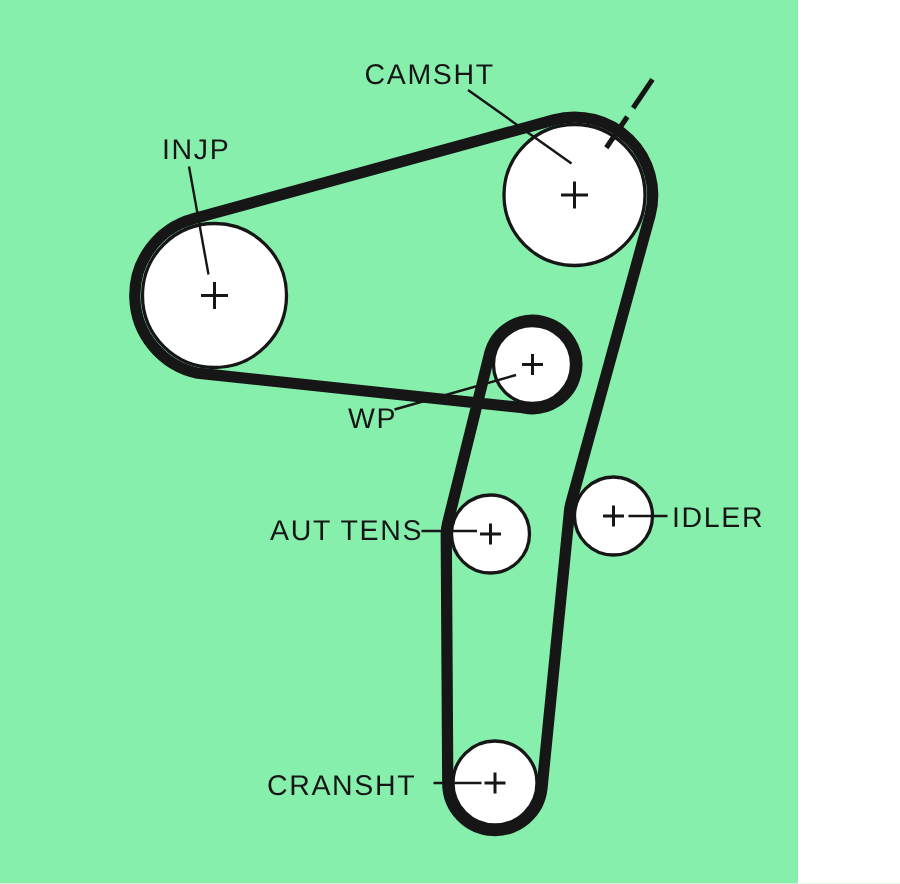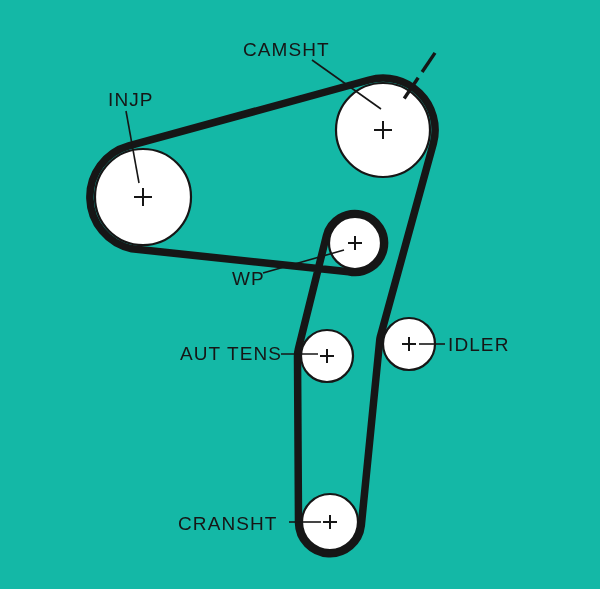--- a/index.html
+++ b/index.html
@@ -1,20 +1,20 @@
 <!DOCTYPE html>
 <html><head>
 <meta charset="utf-8">
 <style>
   html, body { margin: 0; padding: 0; background: #ffffff; }
   .stage {
-    width: 600px;
+    width: 532px;
     height: 589px;
     position: relative;
-    background: #14b8a6;
+    background: #86efac;
     font-family: "Liberation Sans", sans-serif;
     overflow: hidden;
   }
   svg { display: block; }
   .belt   { fill: none; stroke-width: 7.5; stroke-linejoin: round; stroke-linecap: round; }
   .pulley { fill: #ffffff; stroke: #161616; stroke-width: 2.2; }
   .plus   { fill: none; stroke: #161616; stroke-width: 2; }
   .leader { stroke: #161616; stroke-width: 1.6; fill: none; }
   .mark   { stroke: #161616; stroke-width: 3.4; fill: none; stroke-linecap: butt; }
   .lbl {

